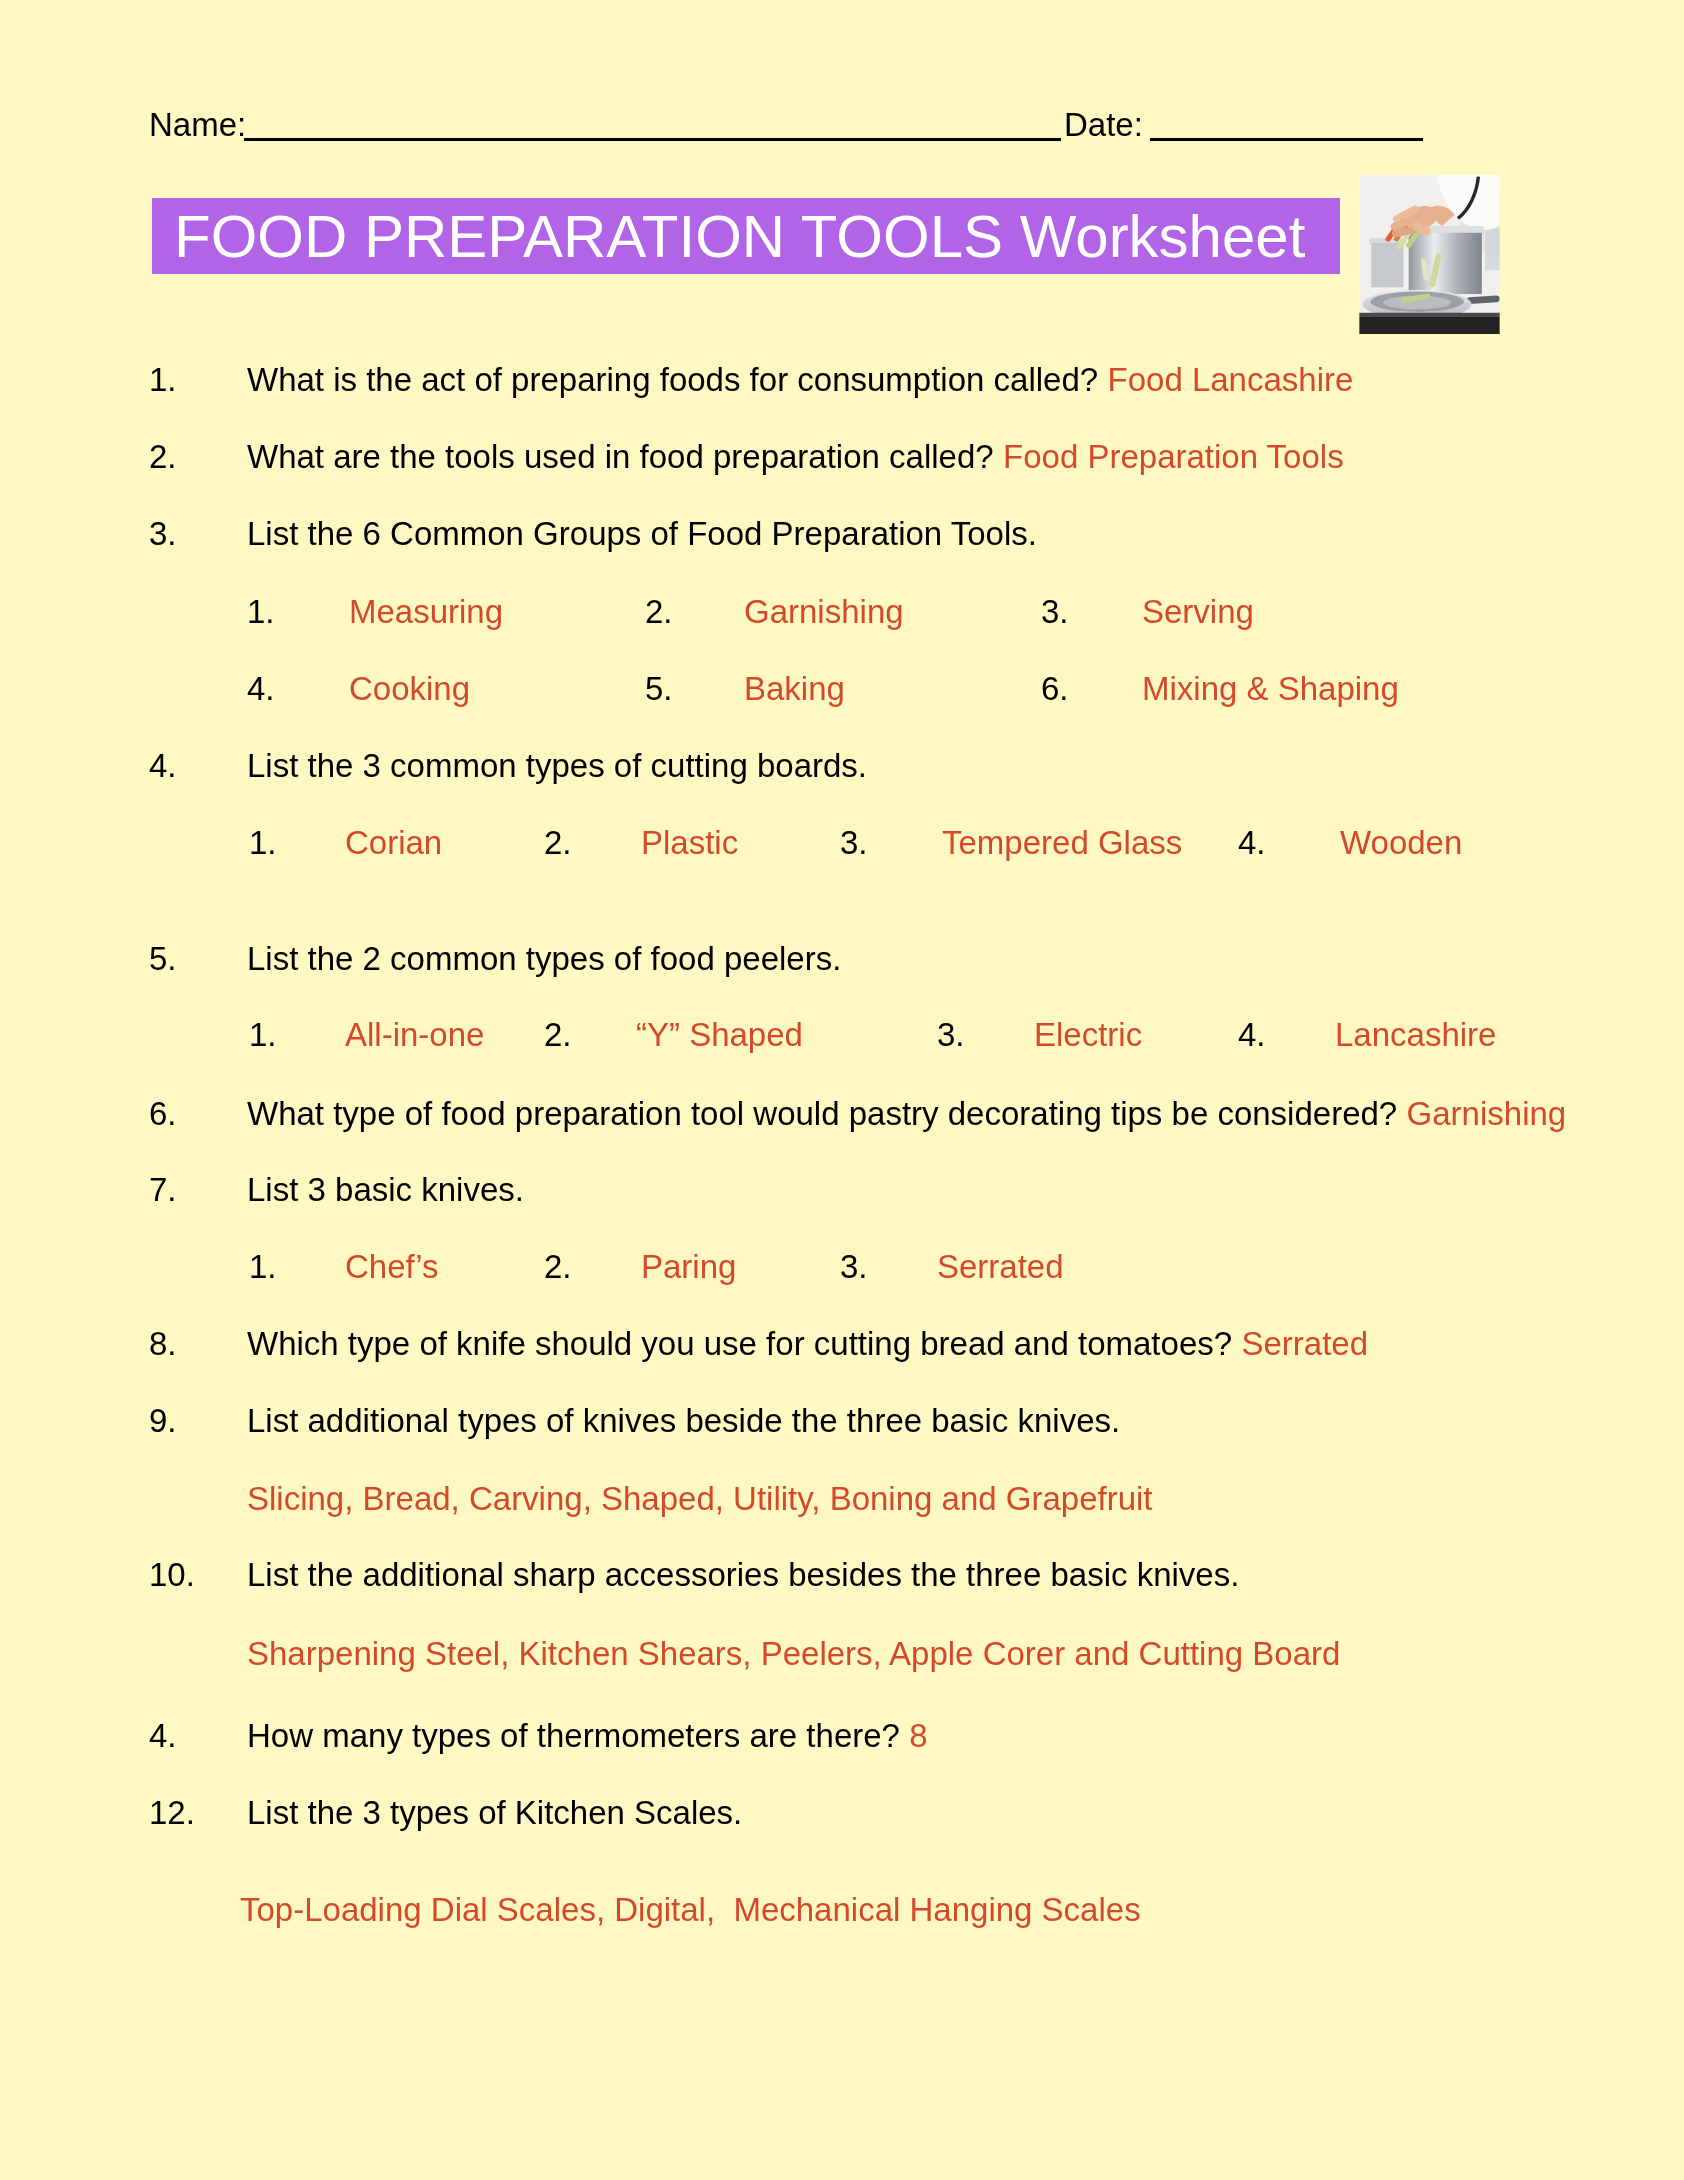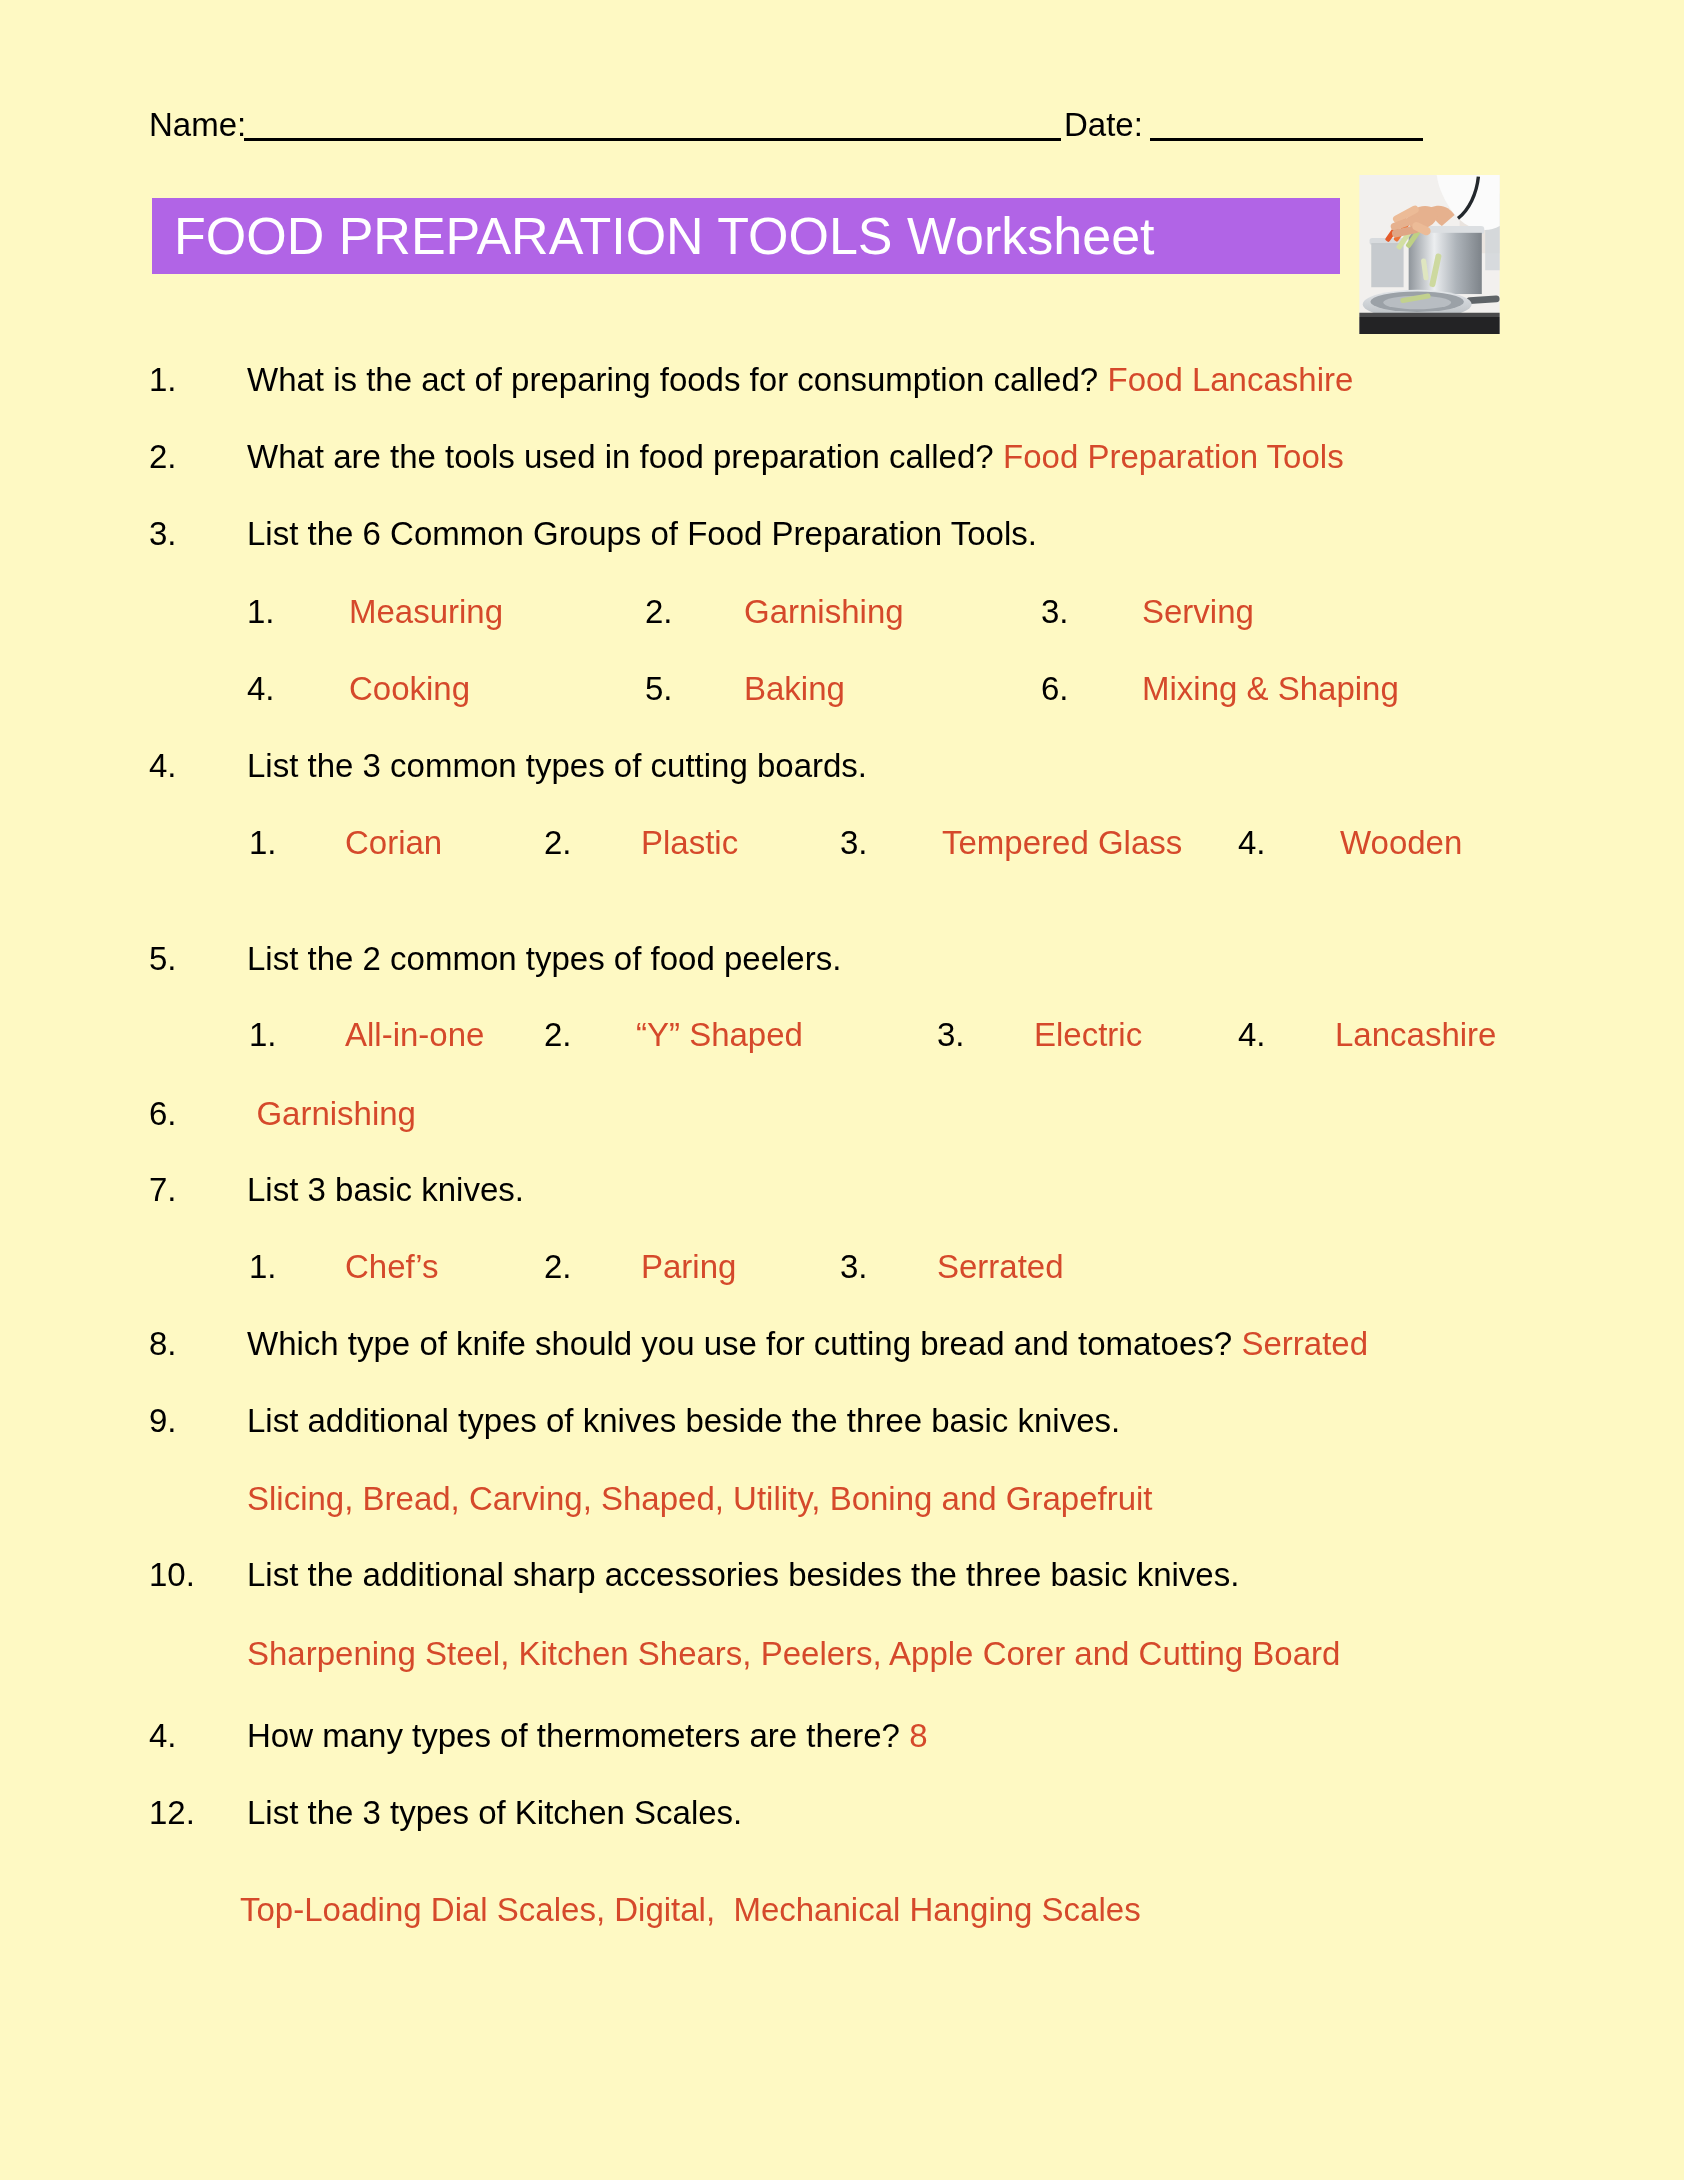--- a/index.html
+++ b/index.html
@@ -6,21 +6,21 @@
   .page{
     position:relative;width:1685px;height:2181px;background:#fef9c3;
     font-family:"Liberation Sans","DejaVu Sans",sans-serif;color:#000;overflow:hidden;
   }
   
   .toplabel{position:absolute;top:106px;font-size:33px;white-space:nowrap;}
   .uline{position:absolute;top:138px;height:0;border-bottom:3.4px solid #000;}
   
   .banner{position:absolute;left:152px;top:198px;width:1188px;height:76px;}
   .banner-text{position:absolute;left:22px;top:50%;transform:translateY(-50%);
-    font-size:52px;color:#fff;white-space:nowrap;}
+    font-size:60px;color:#fff;white-space:nowrap;}
   .photo{position:absolute;left:1359px;top:175px;width:141px;height:159px;}
   
   .q{position:absolute;left:149px;display:flex;font-size:33px;white-space:nowrap;line-height:1.15;}
   .qnum{width:98px;flex:none;}
   .ans{margin-left:9.4px;}
   
   .subrow{position:absolute;left:0;top:0;width:1685px;height:43px;font-size:33px;line-height:1.15;}
   .subrow span{position:absolute;top:0;white-space:nowrap;}
   
   .ansline{position:absolute;font-size:33px;white-space:pre-wrap;line-height:1.15;}
@@ -151,20 +151,21 @@
     <span style="left:544px">2.</span>
     <span style="left:636px;color:#d5492b">“Y” Shaped</span>
     <span style="left:937px">3.</span>
     <span style="left:1034px;color:#d5492b">Electric</span>
     <span style="left:1238px">4.</span>
     <span style="left:1335px;color:#d5492b">Lancashire</span>
   </div>
 
   <div class="q" style="top:1095px">
     <span class="qnum">6.</span>
+    <span>What type of food preparation tool would pastry decorating tips be considered?</span>
     <span class="ans" style="color:#d5492b">Garnishing</span>
   </div>
 
   <div class="q" style="top:1171px">
     <span class="qnum">7.</span>
     <span>List 3 basic knives.</span>
   </div>
   <div class="subrow" style="top:1248px">
     <span style="left:249px">1.</span>
     <span style="left:345px;color:#d5492b">Chef’s</span>

